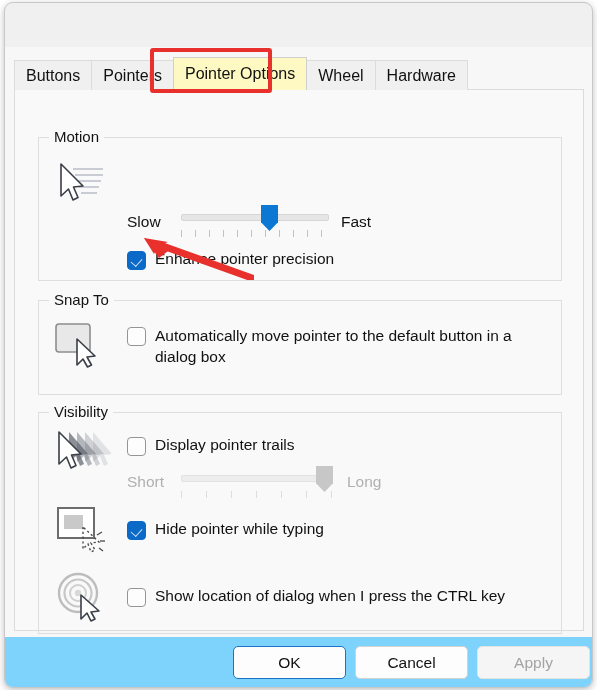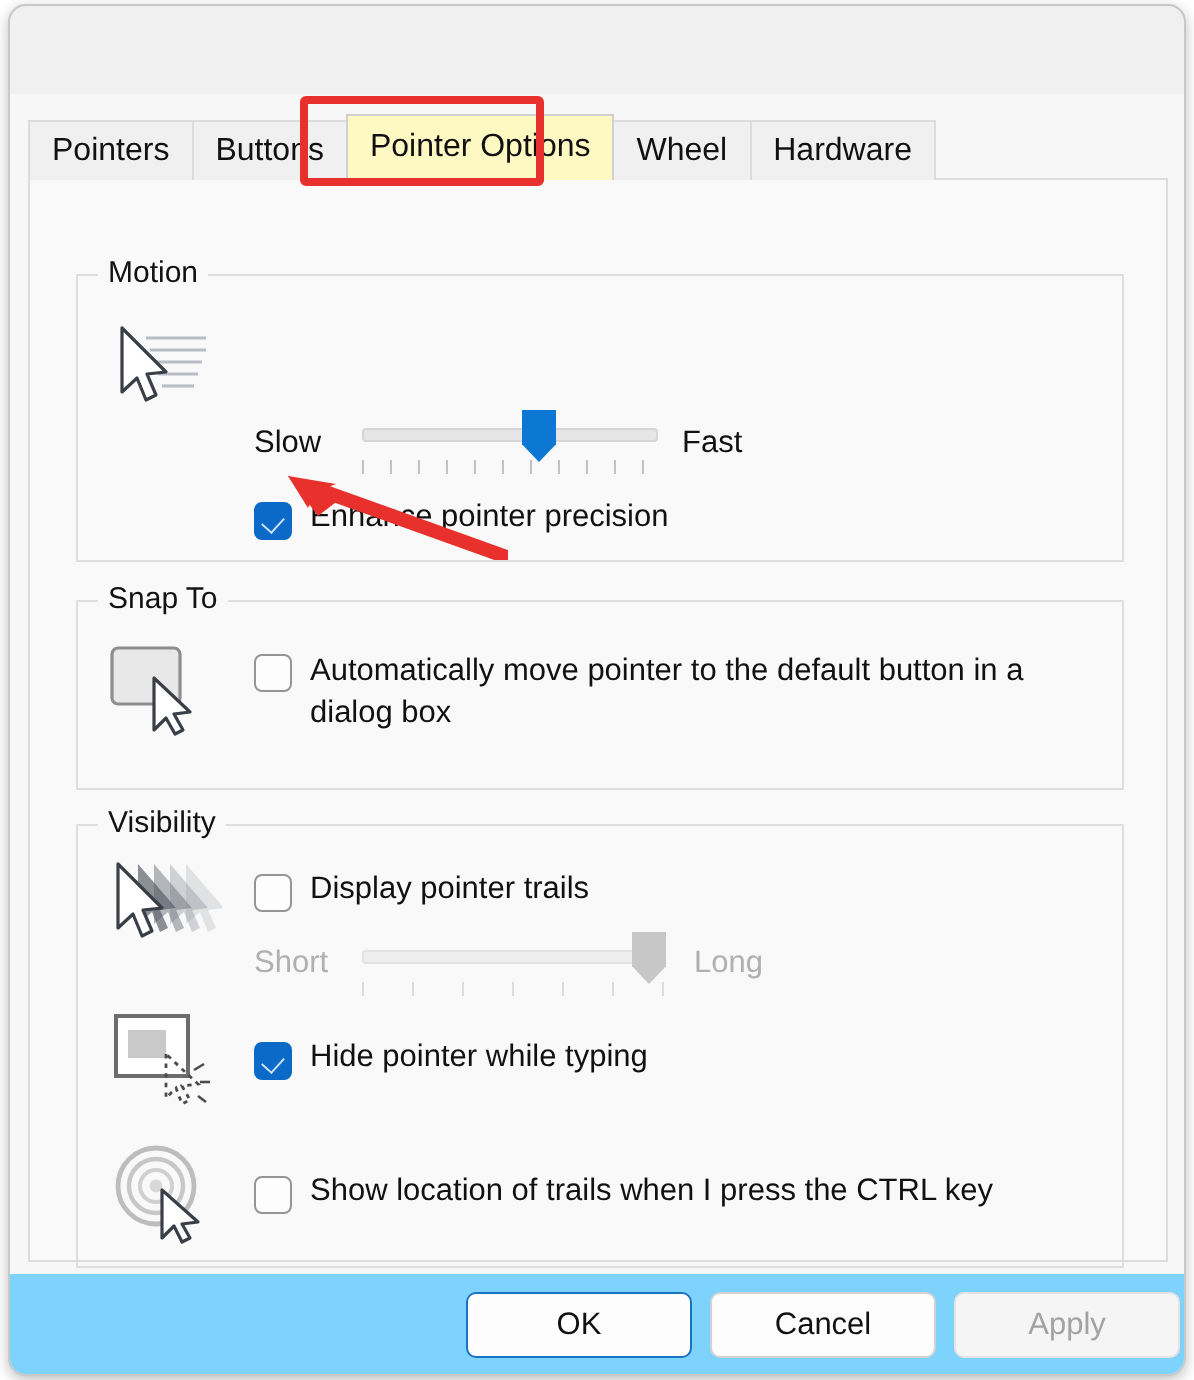--- a/index.html
+++ b/index.html
@@ -280,24 +280,24 @@
 </head>
 <body>
 
 <div id="window">
 
 
   <div id="dialog-body">
 
     <div id="tabstrip">
       <div class="tab">
+        <span>Buttons</span>
+      </div>
+      <div class="tab">
         <span>Pointers</span>
-      </div>
-      <div class="tab">
-        <span>Buttons</span>
       </div>
       <div class="tab active">
         <span>Pointer Options</span>
       </div>
       <div class="tab">
         <span>Wheel</span>
       </div>
       <div class="tab">
         <span>Hardware</span>
       </div>
@@ -426,21 +426,21 @@
           <svg width="54" height="52" viewBox="0 0 54 52">
             <circle cx="23" cy="22" r="19" fill="none" stroke="#bdbdbd" stroke-width="2.4"></circle>
             <circle cx="23" cy="22" r="13.5" fill="none" stroke="#c7c7c7" stroke-width="2.2"></circle>
             <circle cx="23" cy="22" r="8" fill="none" stroke="#d0d0d0" stroke-width="2"></circle>
             <circle cx="23" cy="22" r="3.2" fill="#d8d8d8"></circle>
             <path d="M26 24 L26 48 L32 42 L36 50 L40 48 L36 41 L44 40 Z" fill="#ffffff" stroke="#3a3f47" stroke-width="1.6" stroke-linejoin="round"></path>
           </svg>
         </span>
 
         <div class="checkbox" style="left:88px; top:175px;"></div>
-        <div class="label" style="left:116px; top:174px;">Show location of trails when I press the CTRL key</div>
+        <div class="label" style="left:116px; top:174px;">Show location of dialog when I press the CTRL key</div>
       </div>
 
     </div>
   </div>
 
   <div id="footer">
     <div class="btn default" id="btn-ok">
       <span>OK</span>
     </div>
     <div class="btn" id="btn-cancel">

